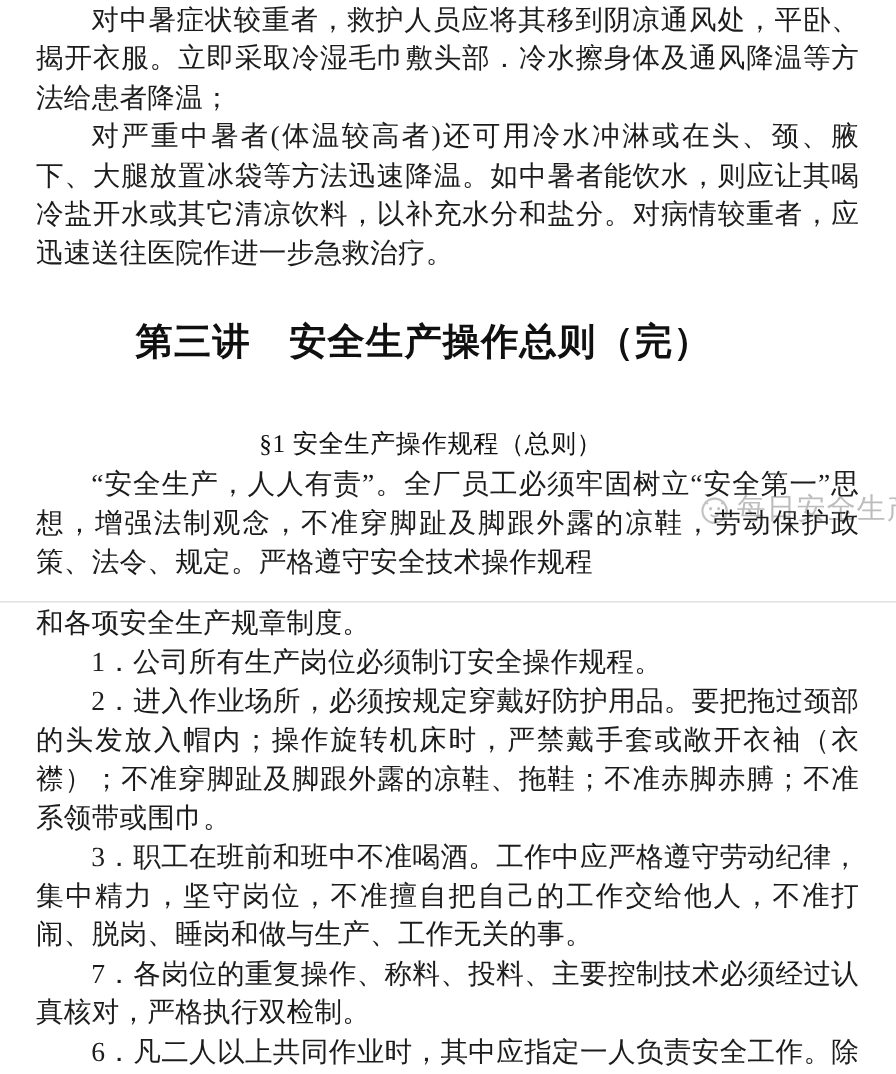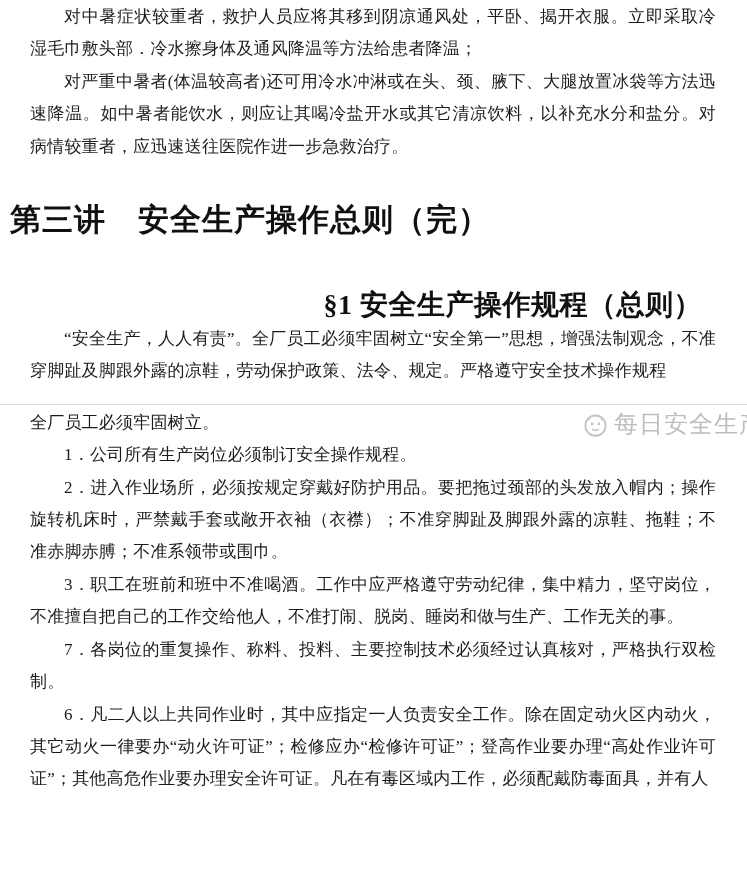--- a/index.html
+++ b/index.html
@@ -13,45 +13,46 @@
     overflow: hidden;
     font-family: "Liberation Serif", "DejaVu Serif", serif;
   }
   .content {
     position: relative;
     z-index: 1;
     padding: 0 31px 0 30px;
   }
   .par {
     margin: 0;
-    font-size: 17px;
+    font-size: 23px;
     line-height: 32.4px;
     color: #1c1c1c;
     text-align: justify;
     letter-spacing: 0.2px;
   }
   .indent { text-indent: 2em; }
   .first { margin-top: 1px; }
   .chapter {
     margin: 37px 0 0 0;
     font-size: 31px;
     line-height: 40px;
     font-weight: 700;
     color: #101010;
+    text-align: center;
     transform: translateX(-20px);
     letter-spacing: 1px;
     white-space: nowrap;
   }
   .section-h {
     margin: 50px 0 0 0;
-    font-size: 28px;
+    font-size: 21px;
     line-height: 30px;
-    font-weight: 700;
+    font-weight: 400;
     color: #101010;
-    text-align: right;
+    text-align: center;
     transform: translateX(-14px);
     letter-spacing: 0.5px;
     white-space: nowrap;
   }
   .intro { margin-top: 3px; }
   .page-break {
     height: 0;
     border-top: 1px solid #dadada;
     margin: 16px -31px 0 -30px;
   }
@@ -99,21 +100,21 @@
 
 
     <h1 class="chapter">第三讲　安全生产操作总则（完）</h1>
 
     <h2 class="section-h">§1 安全生产操作规程（总则）</h2>
 
     <p class="par indent intro">“安全生产，人人有责”。全厂员工必须牢固树立“安全第一”思想，增强法制观念，不准穿脚趾及脚跟外露的凉鞋，劳动保护政策、法令、规定。严格遵守安全技术操作规程</p>
 
     <div class="page-break"></div>
 
-    <p class="par cont">全厂员工必须牢固树立。</p>
+    <p class="par cont">和各项安全生产规章制度。</p>
 
     <p class="par indent">1．公司所有生产岗位必须制订安全操作规程。</p>
 
     <p class="par indent">2．进入作业场所，必须按规定穿戴好防护用品。要把拖过颈部的头发放入帽内；操作旋转机床时，严禁戴手套或敞开衣袖（衣襟）；不准穿脚趾及脚跟外露的凉鞋、拖鞋；不准赤脚赤膊；不准系领带或围巾。</p>
 
     <p class="par indent">3．职工在班前和班中不准喝酒。工作中应严格遵守劳动纪律，集中精力，坚守岗位，不准擅自把自己的工作交给他人，不准打闹、脱岗、睡岗和做与生产、工作无关的事。</p>
 
     <p class="par indent">7．各岗位的重复操作、称料、投料、主要控制技术必须经过认真核对，严格执行双检制。</p>
 
 

